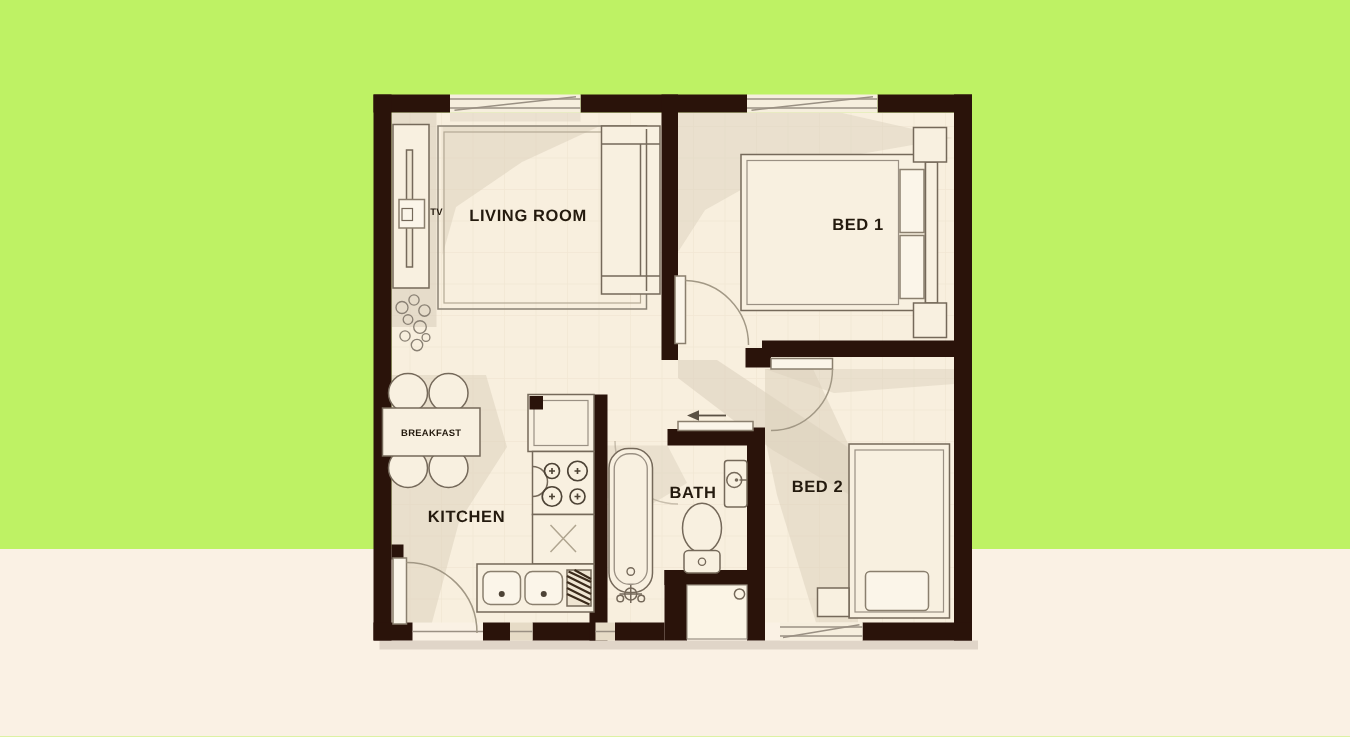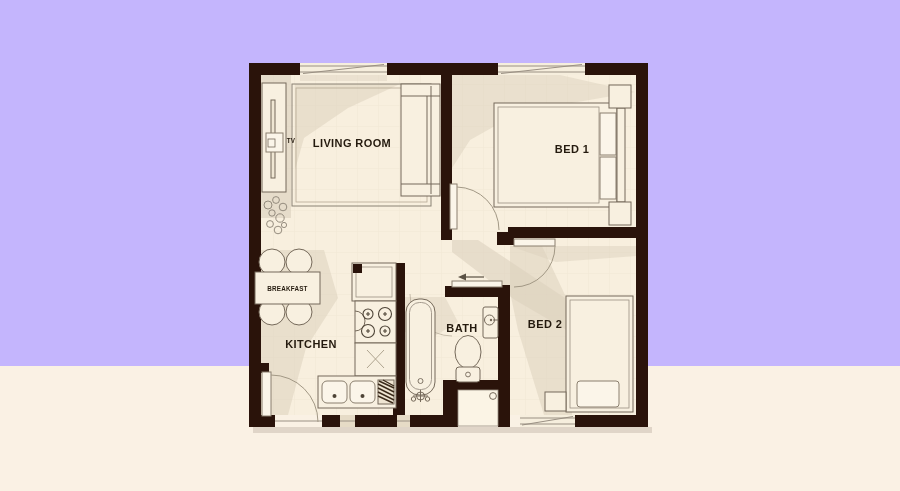--- a/index.html
+++ b/index.html
@@ -2,21 +2,21 @@
 <html><head>
 <meta charset="utf-8">
 <style>
   html,body{margin:0;padding:0;}
   body{
     width:900px;height:491px;
     background:#faf1e4;
     font-family:"Liberation Sans", sans-serif;
     overflow:hidden;
   }
-  .stage{position:relative;width:900px;height:366px;background:#c4b5fd;}
+  .stage{position:relative;width:900px;height:366px;background:#bef264;}
   svg{position:absolute;left:0;top:0;}
   text{fill:#241a0e;font-weight:bold;letter-spacing:.4px;}
   .room-label{font-size:11px;}
   .mini-label{font-size:6.3px;letter-spacing:.2px;}
   .wall{fill:#2a130a;stroke:none;}
   .furn{fill:#f8f0e0;stroke:#75695a;stroke-width:1;}
   .furnlight{fill:#fbf5e9;stroke:#8a7f6e;stroke-width:1;}
   .line{stroke:#75695a;stroke-width:1;fill:none;}
   .thinline{stroke:#9a9083;stroke-width:1;fill:none;}
   .arc{stroke:#a29885;stroke-width:1;fill:none;}

